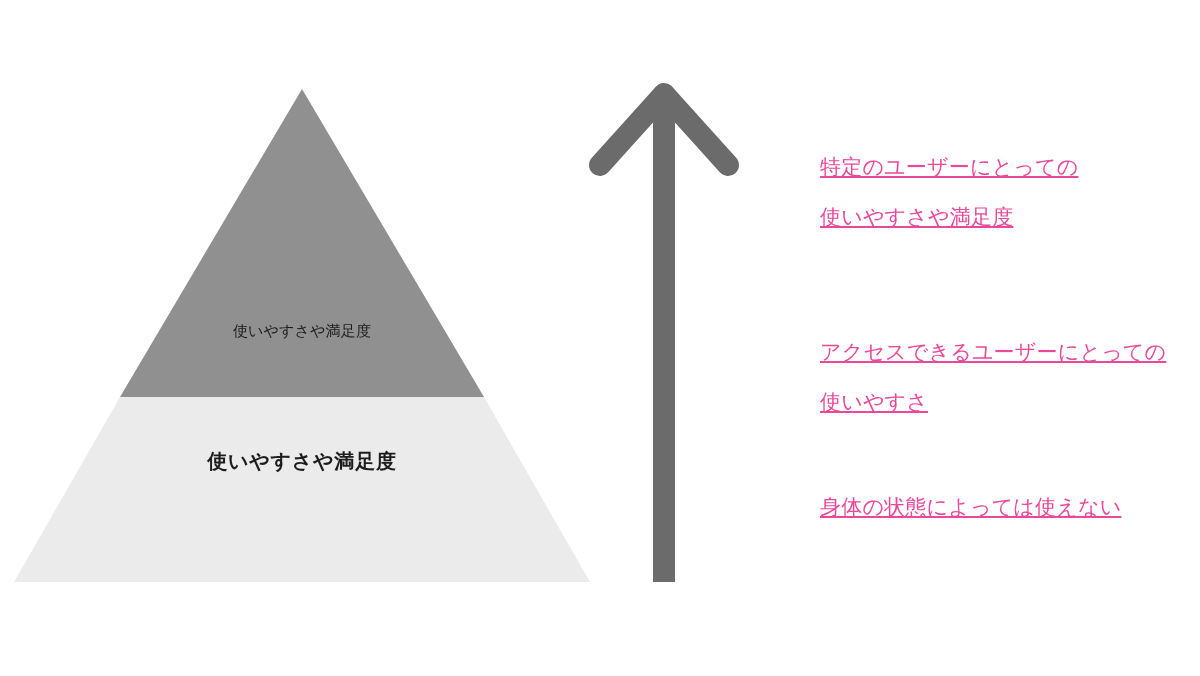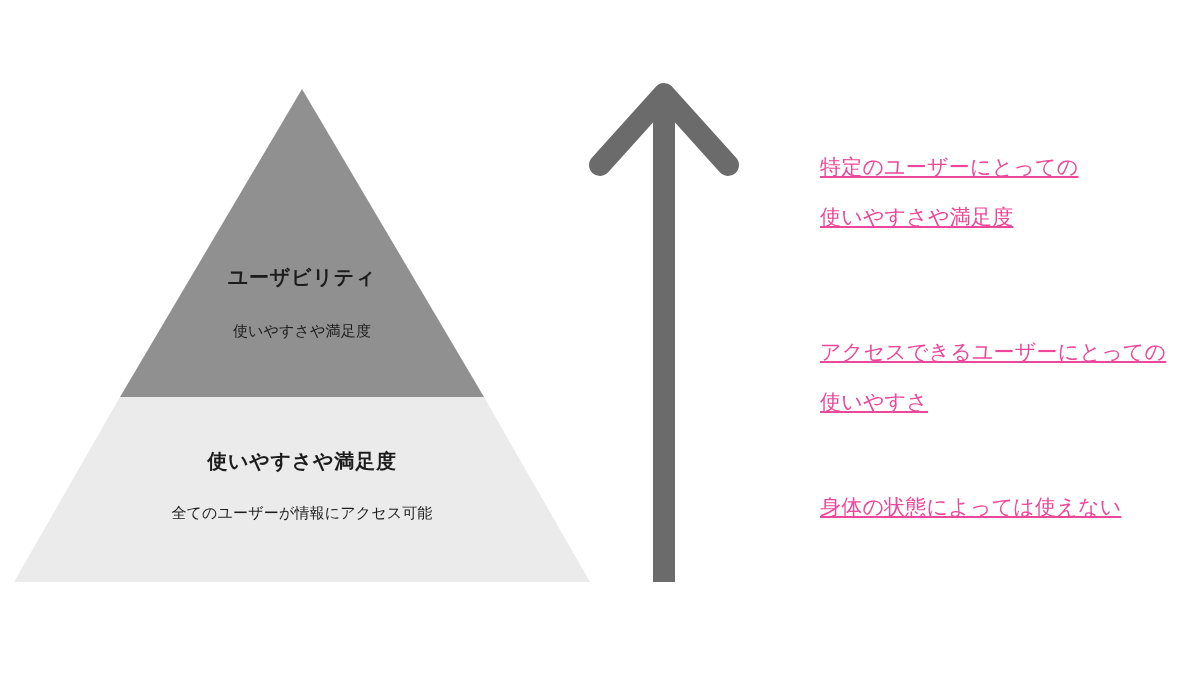--- a/index.html
+++ b/index.html
@@ -102,27 +102,25 @@
 
   <div id="pyramid-group">
 
     <svg id="pyramid-svg" width="620" height="676" viewBox="0 0 620 676" aria-hidden="true">
 
       <polygon points="120,397 484,397 590,582 14,582" fill="#ebebeb"></polygon>
 
       <polygon points="302,89 484,397 120,397" fill="#909090"></polygon>
     </svg>
 
-    <div class="tier-text tier-title" id="usability-title">ユーザビリティ</div>
 
     <div class="tier-text tier-sub" id="usability-sub">使いやすさや満足度</div>
 
     <div class="tier-text tier-title" id="accessibility-title">使いやすさや満足度</div>
 
-    <div class="tier-text tier-sub" id="accessibility-sub">全てのユーザーが情報にアクセス可能</div>
   </div>
 
   <svg id="arrow-svg" width="170" height="530" viewBox="0 0 170 530" aria-hidden="true">
 
     <line x1="84" y1="24" x2="84" y2="512" stroke="#6b6b6b" stroke-width="22" stroke-linecap="butt"></line>
 
     <polyline points="20,95 84,24 148,95" fill="none" stroke="#6b6b6b" stroke-width="22" stroke-linecap="round" stroke-linejoin="round"></polyline>
   </svg>
 
   <div class="note" id="note-usability">

